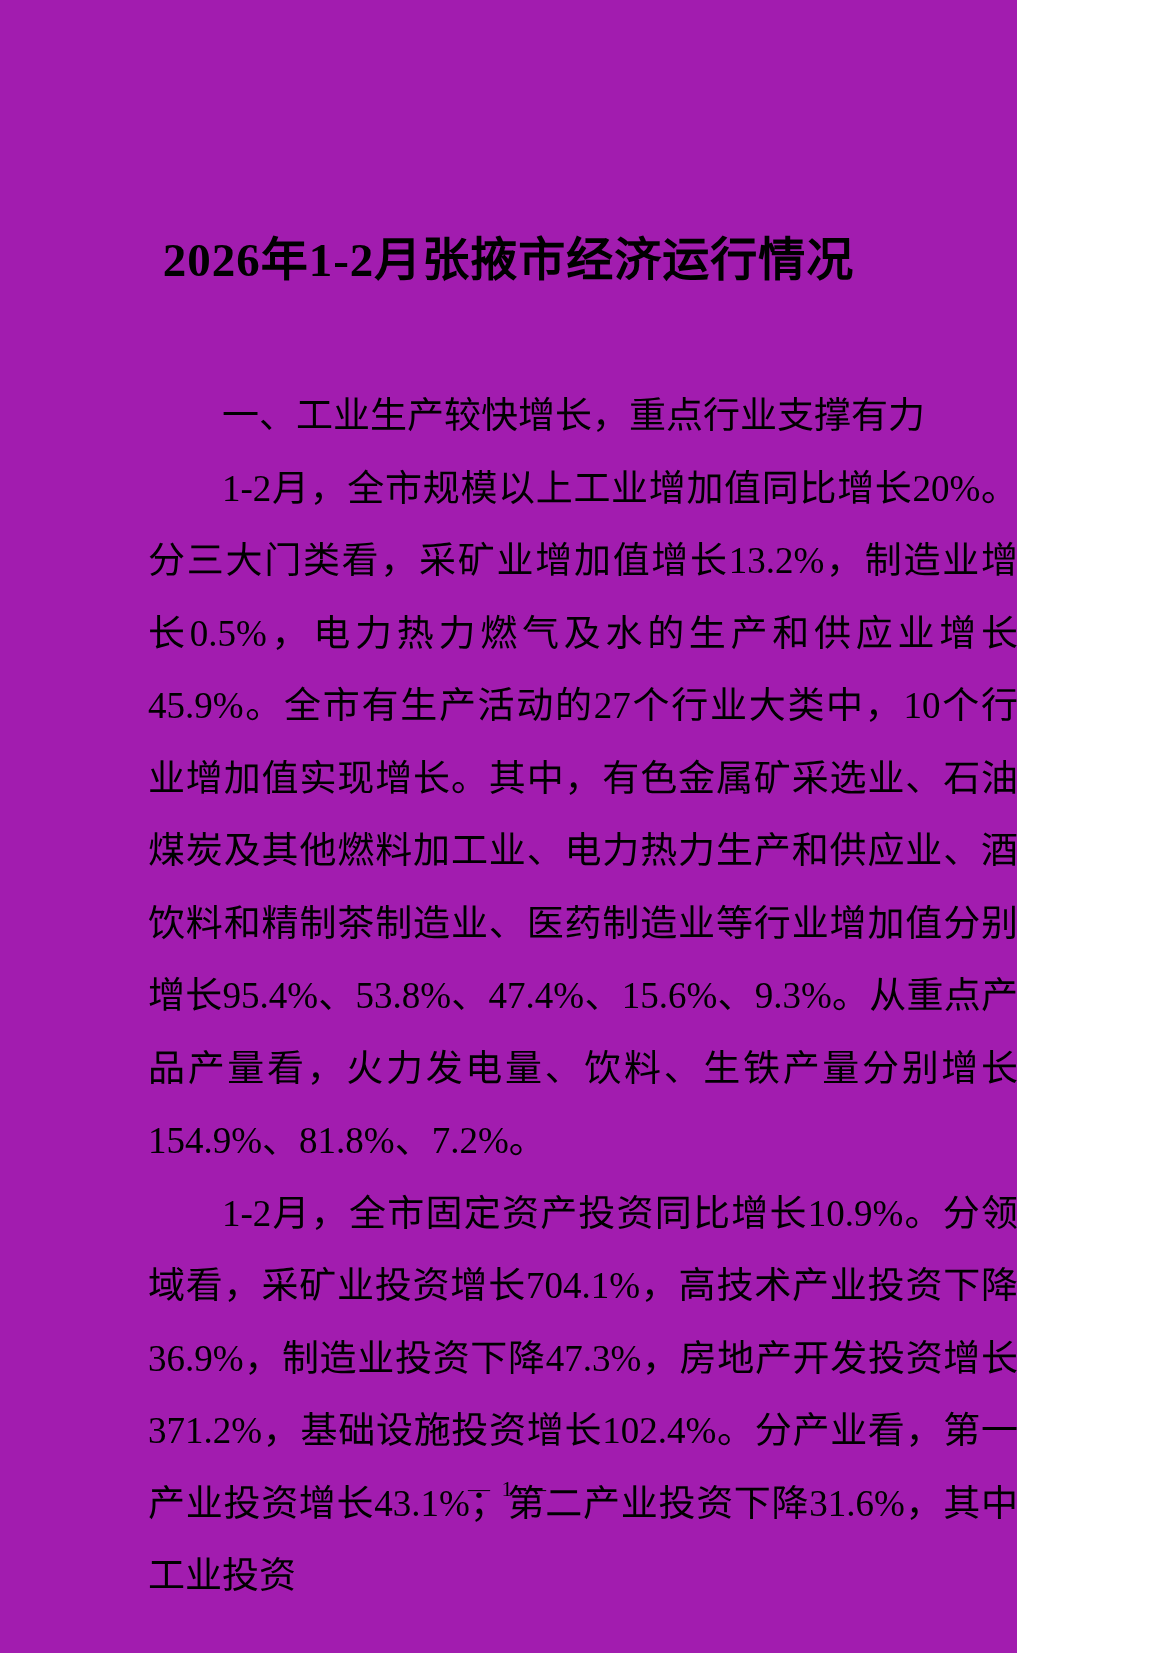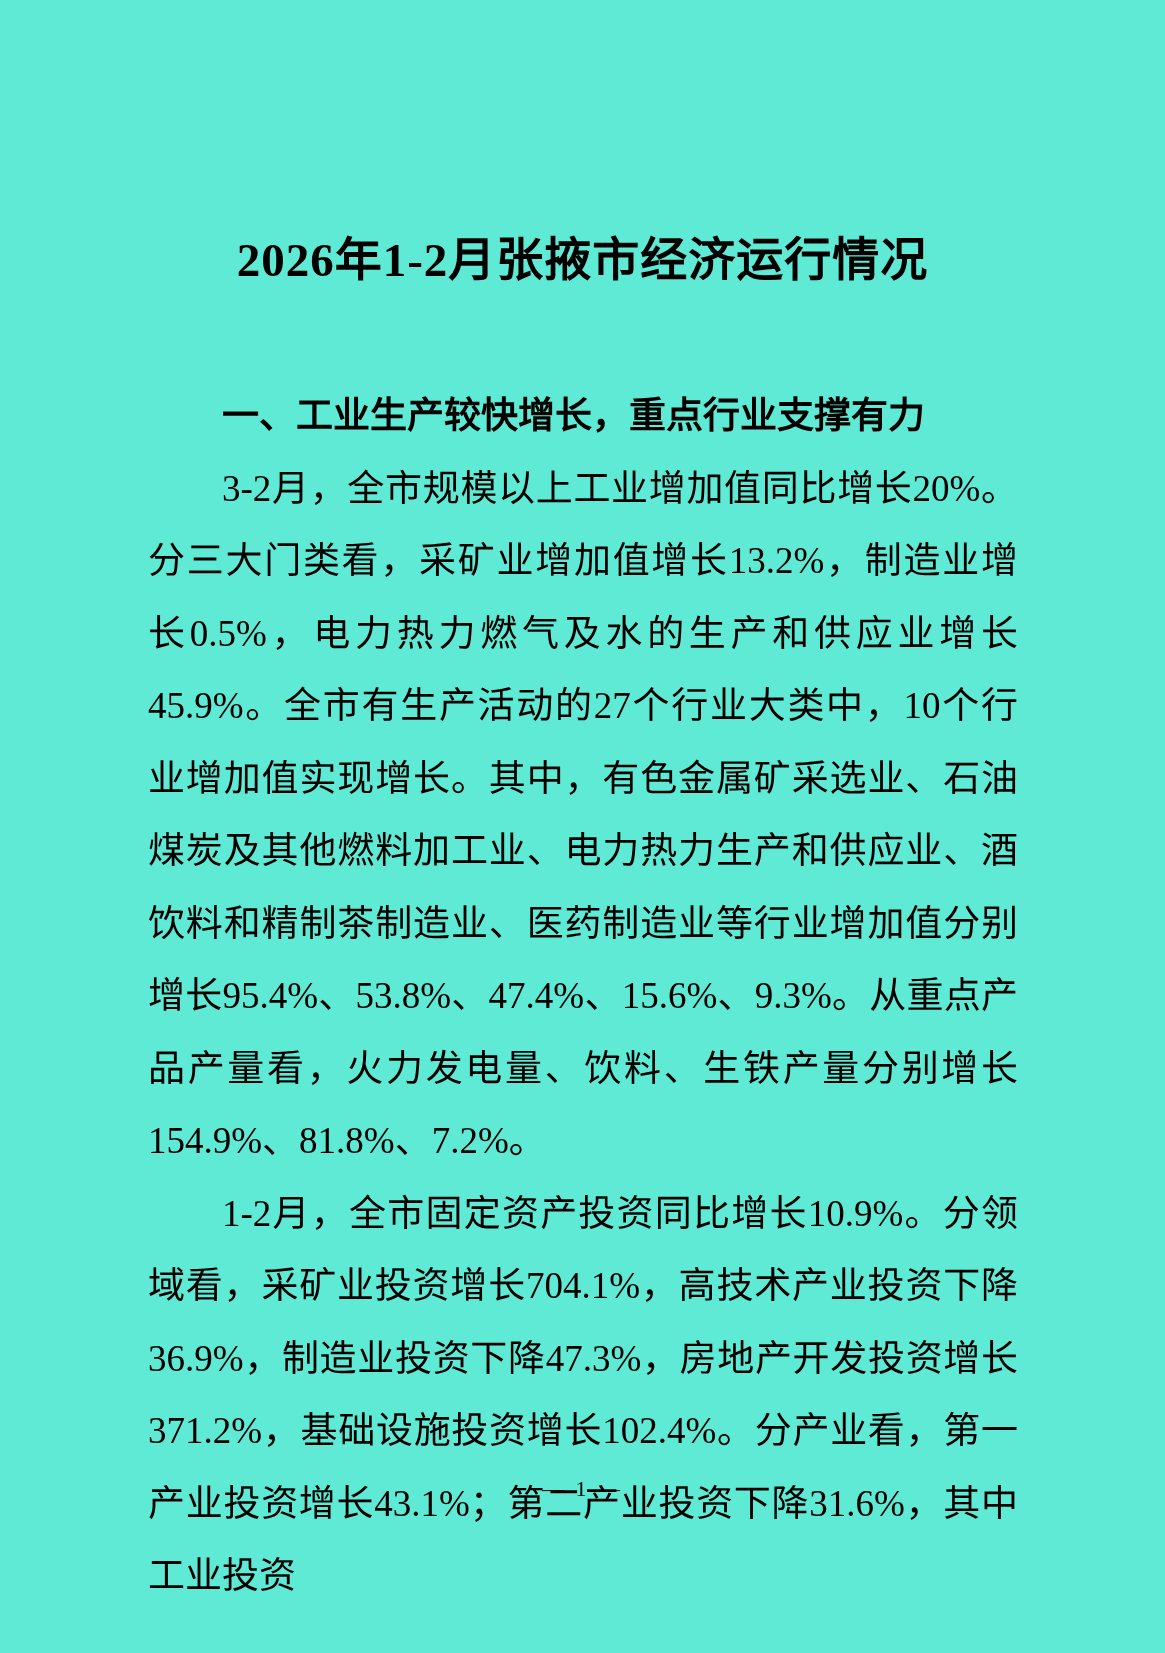--- a/index.html
+++ b/index.html
@@ -2,23 +2,23 @@
 <html lang="zh-CN"><head>
 <meta charset="utf-8">
 <style>
   html, body {
     margin: 0;
     padding: 0;
     background: #ffffff;
   }
   .page {
     position: relative;
-    width: 1165px;
+    width: 1017px;
     height: 1653px;
-    background: #5eead4;
+    background: #a21caf;
     color: #000000;
     overflow: hidden;
     font-family: "Liberation Serif", serif;
   }
   .doc-title {
     position: absolute;
     top: 228px;
     left: 60px;
     right: 60px;
     text-align: center;
@@ -39,21 +39,21 @@
     text-align: justify;
     text-justify: inter-ideograph;
   }
   .content p {
     margin: 0;
     padding: 0;
     text-indent: 2em;
   }
   .content p.heading {
     font-family: "Liberation Sans", sans-serif;
-    font-weight: 700;
+    font-weight: 400;
   }
   .page-num {
     position: absolute;
     top: 1473px;
     left: 0;
     width: 100%;
     text-align: center;
     font-family: "Liberation Serif", serif;
     font-size: 22px;
     line-height: 32px;
@@ -62,19 +62,19 @@
 </style>
 </head>
 <body>
 
 <div class="page">
 
   <div class="doc-title">2026年1-2月张掖市经济运行情况</div>
 
   <div class="content">
     <p class="heading">一、工业生产较快增长，重点行业支撑有力</p>
-    <p class="para">3-2月，全市规模以上工业增加值同比增长20%。分三大门类看，采矿业增加值增长13.2%，制造业增长0.5%，电力热力燃气及水的生产和供应业增长45.9%。全市有生产活动的27个行业大类中，10个行业增加值实现增长。其中，有色金属矿采选业、石油煤炭及其他燃料加工业、电力热力生产和供应业、酒饮料和精制茶制造业、医药制造业等行业增加值分别增长95.4%、53.8%、47.4%、15.6%、9.3%。从重点产品产量看，火力发电量、饮料、生铁产量分别增长154.9%、81.8%、7.2%。</p>
+    <p class="para">1-2月，全市规模以上工业增加值同比增长20%。分三大门类看，采矿业增加值增长13.2%，制造业增长0.5%，电力热力燃气及水的生产和供应业增长45.9%。全市有生产活动的27个行业大类中，10个行业增加值实现增长。其中，有色金属矿采选业、石油煤炭及其他燃料加工业、电力热力生产和供应业、酒饮料和精制茶制造业、医药制造业等行业增加值分别增长95.4%、53.8%、47.4%、15.6%、9.3%。从重点产品产量看，火力发电量、饮料、生铁产量分别增长154.9%、81.8%、7.2%。</p>
     <p class="para">1-2月，全市固定资产投资同比增长10.9%。分领域看，采矿业投资增长704.1%，高技术产业投资下降36.9%，制造业投资下降47.3%，房地产开发投资增长371.2%，基础设施投资增长102.4%。分产业看，第一产业投资增长43.1%；第二产业投资下降31.6%，其中工业投资</p>
   </div>
 
   <div class="page-num">— 1 —</div>
 
 </div>
 
 </body></html>

